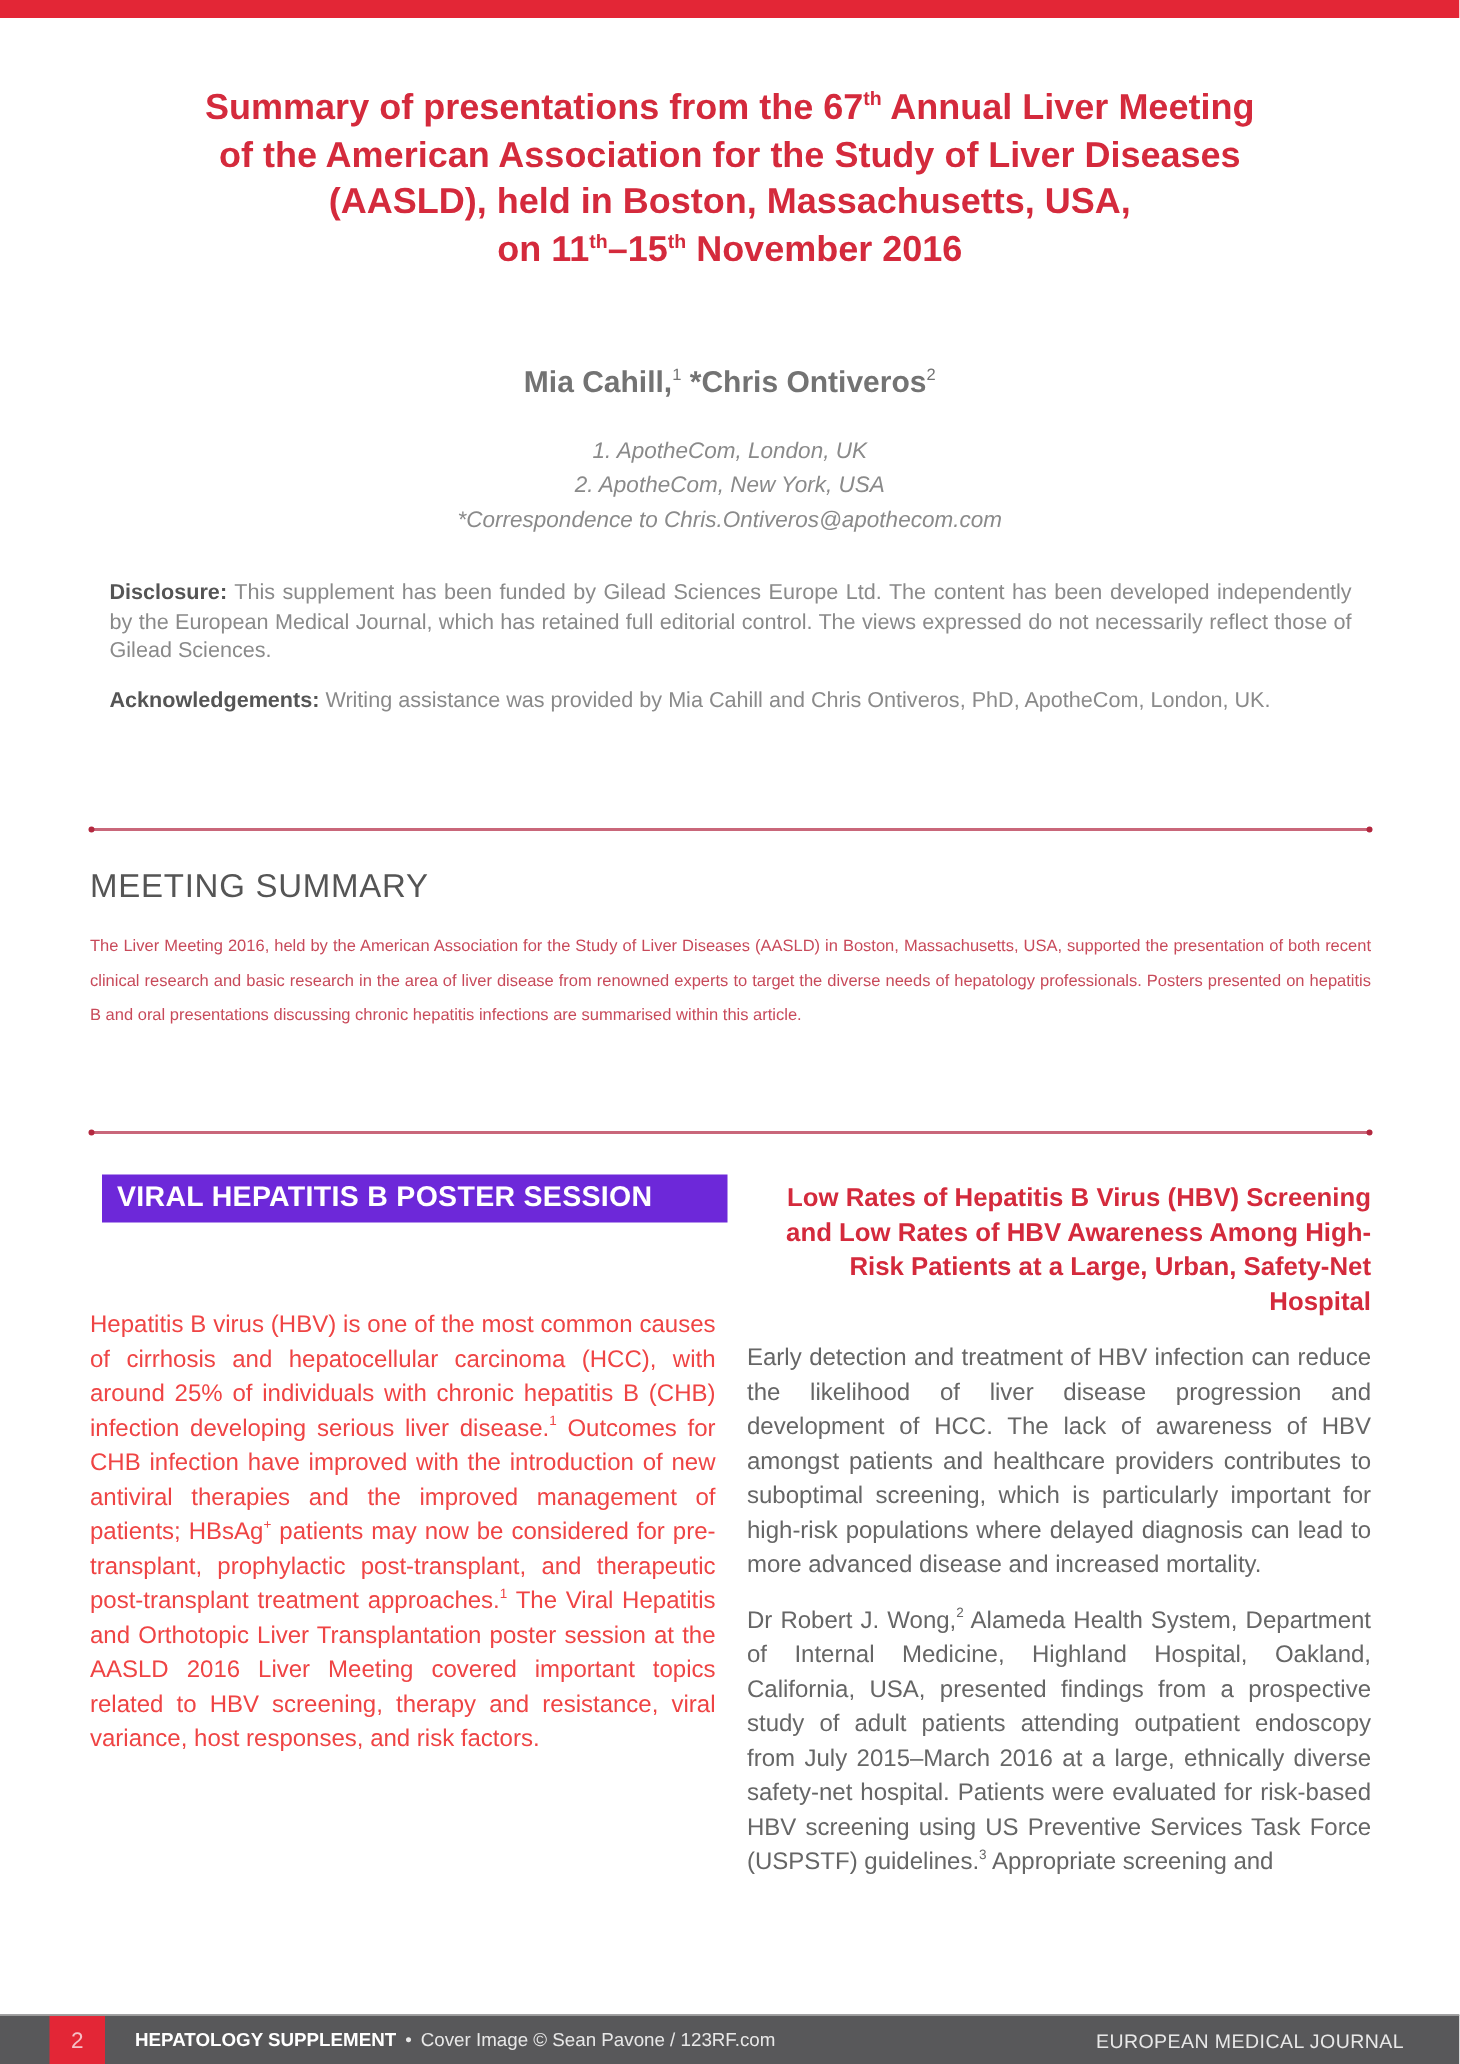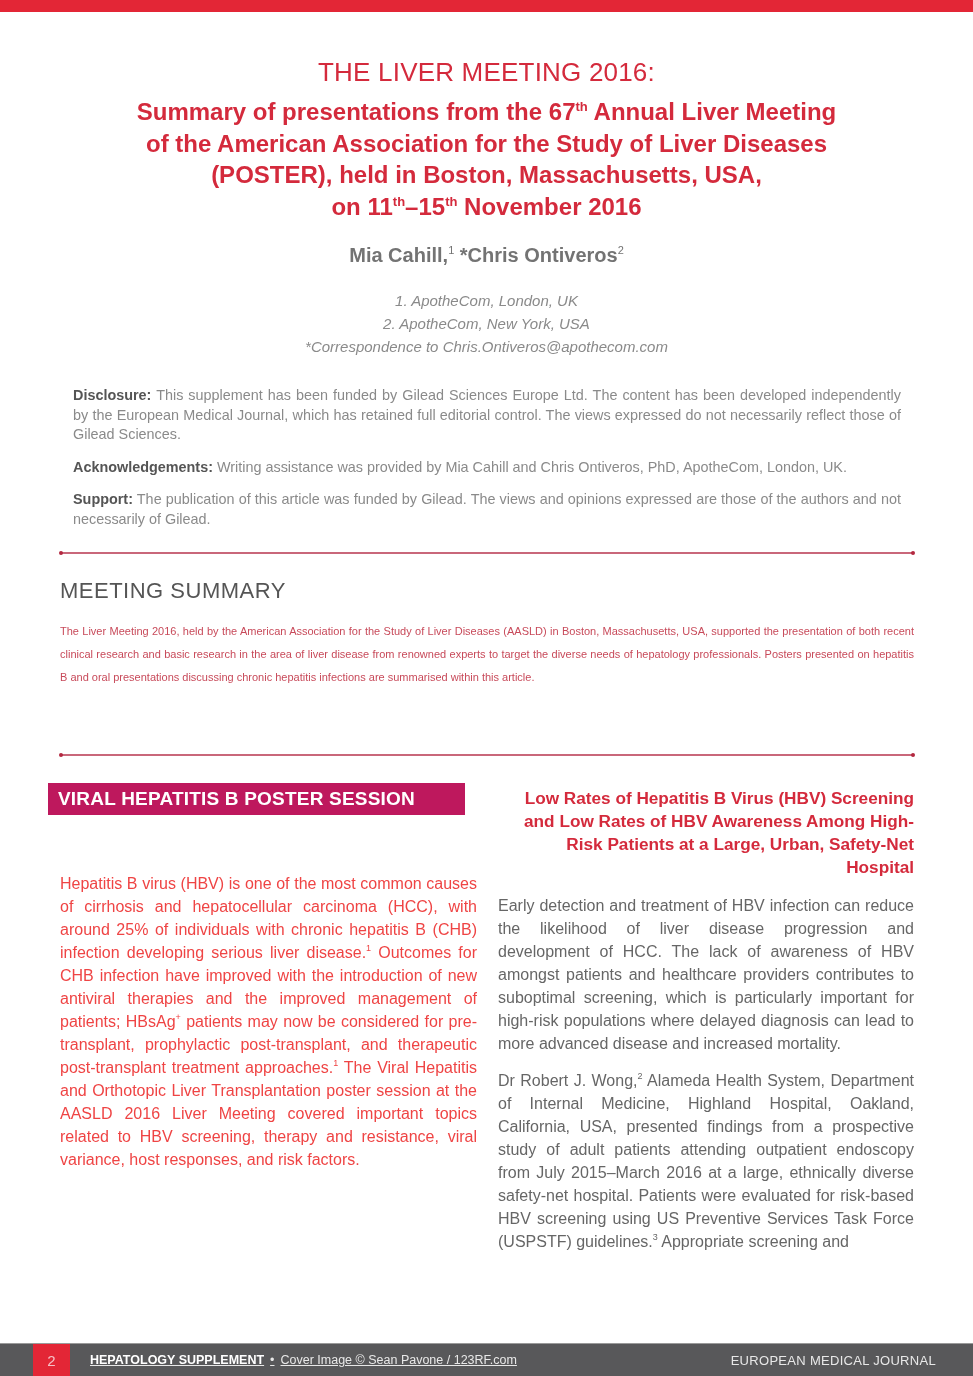--- a/index.html
+++ b/index.html
@@ -23,65 +23,63 @@
     .disclosure p { margin: 13px; }
 
     .divider { position: absolute; left: 60px; width: 854px; height: 2px; background: #c9677a; }
     .divider::before, .divider::after { content: ""; position: absolute; top: -1px; width: 4px; height: 4px; border-radius: 50%; background: #b3283f; }
     .divider::before { left: -1px; }
     .divider::after { right: -1px; }
 
     .summary-heading { position: absolute; left: 60px; top: 578px; font-size: 22px; color: #555555; letter-spacing: 0.5px; }
     .summary-text { position: absolute; left: 60px; top: 620px; width: 854px; font-size: 11px; line-height: 23px; color: #c84a5a; text-align: justify; }
 
-    .section-bar { position: absolute; left: 48px; top: 783px; width: 417px; height: 32px; background: #be185d; color: #ffffff; font-size: 19px; font-weight: bold; padding-left: 10px; line-height: 32px; letter-spacing: 0.2px; }
+    .section-bar { position: absolute; left: 68px; top: 783px; width: 417px; height: 32px; background: #6d28d9; color: #ffffff; font-size: 19px; font-weight: bold; padding-left: 10px; line-height: 32px; letter-spacing: 0.2px; }
 
     .col-left { position: absolute; left: 60px; top: 872px; width: 417px; font-size: 16px; line-height: 23px; color: #ef4444; text-align: justify; }
     .col-left sup, .col-right sup { font-size: 9px; vertical-align: 7px; line-height: 0; }
 
     .col-right-title { position: absolute; left: 498px; top: 787px; width: 416px; font-size: 17.2px; line-height: 23px; font-weight: bold; color: #d42a3c; text-align: right; }
     .col-right { position: absolute; left: 498px; top: 894px; width: 416px; font-size: 16px; line-height: 23px; color: #666666; text-align: justify; }
     .col-right p + p { margin-top: 14px; }
 
     .footer { position: absolute; left: 0; top: 1343px; width: 973px; height: 33px; background: #58585a; border-top: 1px solid #9a9a9a; }
     .page-num { position: absolute; left: 33px; top: 0; width: 37px; height: 33px; background: #e32636; color: #f5c0c6; font-size: 15px; text-align: center; line-height: 33px; }
-    .footer-left { position: absolute; left: 90px; top: 0; height: 33px; line-height: 33px; font-size: 12.5px; color: #e8e8e8; white-space: nowrap; text-decoration: underline; }
+    .footer-left { position: absolute; left: 90px; top: 0; height: 33px; line-height: 33px; font-size: 12.5px; color: #e8e8e8; white-space: nowrap; }
     .footer-left .pub { font-weight: bold; color: #ffffff; }
     .footer-left .sep { margin: 0 6px; }
     .footer-right { position: absolute; right: 37px; top: 0; height: 33px; line-height: 33px; font-size: 13px; color: #e8e8e8; letter-spacing: 0.3px; }
   </style>
 </head>
 <body>
 
 <div class="top-bar"></div>
 
 <div class="title-block">
-  <div class="main-title">THE LIVER MEETING 2016:</div>
   <div class="subtitle">
     <div><span>Summary of presentations from the 67</span><sup>th</sup><span> Annual Liver Meeting</span></div>
     <div>of the American Association for the Study of Liver Diseases</div>
-    <div>(POSTER), held in Boston, Massachusetts, USA,</div>
+    <div>(AASLD), held in Boston, Massachusetts, USA,</div>
     <div><span>on 11</span><sup>th</sup><span>–15</span><sup>th</sup><span> November 2016</span></div>
   </div>
 </div>
 
 <div class="authors">
   <span>Mia Cahill,</span><sup>1</sup><span> *Chris Ontiveros</span><sup>2</sup>
 </div>
 
 <div class="affils">
   <div>1. ApotheCom, London, UK</div>
   <div>2. ApotheCom, New York, USA</div>
   <div>*Correspondence to Chris.Ontiveros@apothecom.com</div>
 </div>
 
 <div class="disclosure">
   <p><span class="lbl">Disclosure:</span><span> This supplement has been funded by Gilead Sciences Europe Ltd. The content has been developed independently by the European Medical Journal, which has retained full editorial control. The views expressed do not necessarily reflect those of Gilead Sciences.</span></p>
   <p><span class="lbl">Acknowledgements:</span><span> Writing assistance was provided by Mia Cahill and Chris Ontiveros, PhD, ApotheCom, London, UK.</span></p>
-  <p><span class="lbl">Support:</span><span> The publication of this article was funded by Gilead. The views and opinions expressed are those of the authors and not necessarily of Gilead.</span></p>
 </div>
 
 <div class="divider" style="top:552px;"></div>
 
 <div class="summary-heading">MEETING SUMMARY</div>
 <div class="summary-text">The Liver Meeting 2016, held by the American Association for the Study of Liver Diseases (AASLD) in Boston, Massachusetts, USA, supported the presentation of both recent clinical research and basic research in the area of liver disease from renowned experts to target the diverse needs of hepatology professionals. Posters presented on hepatitis B and oral presentations discussing chronic hepatitis infections are summarised within this article.</div>
 
 <div class="divider" style="top:754px;"></div>
 
 <div class="section-bar">VIRAL HEPATITIS B POSTER SESSION</div>

